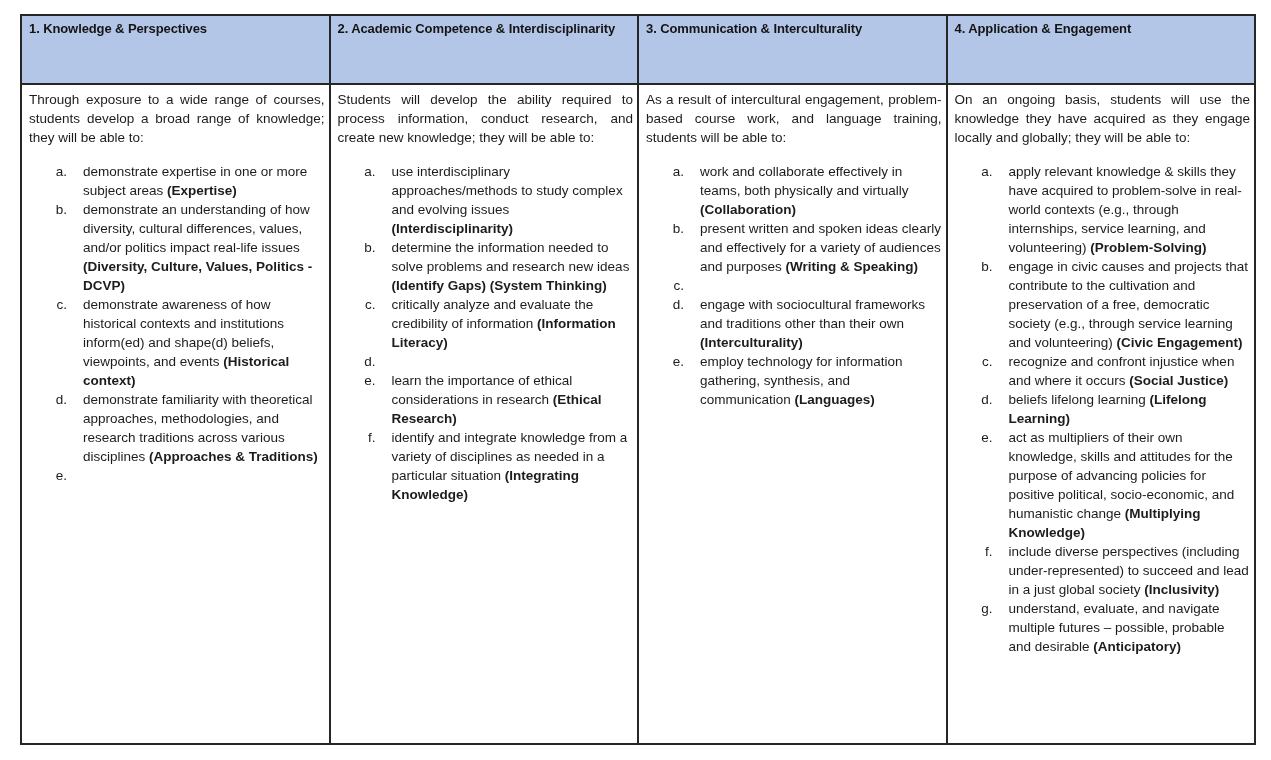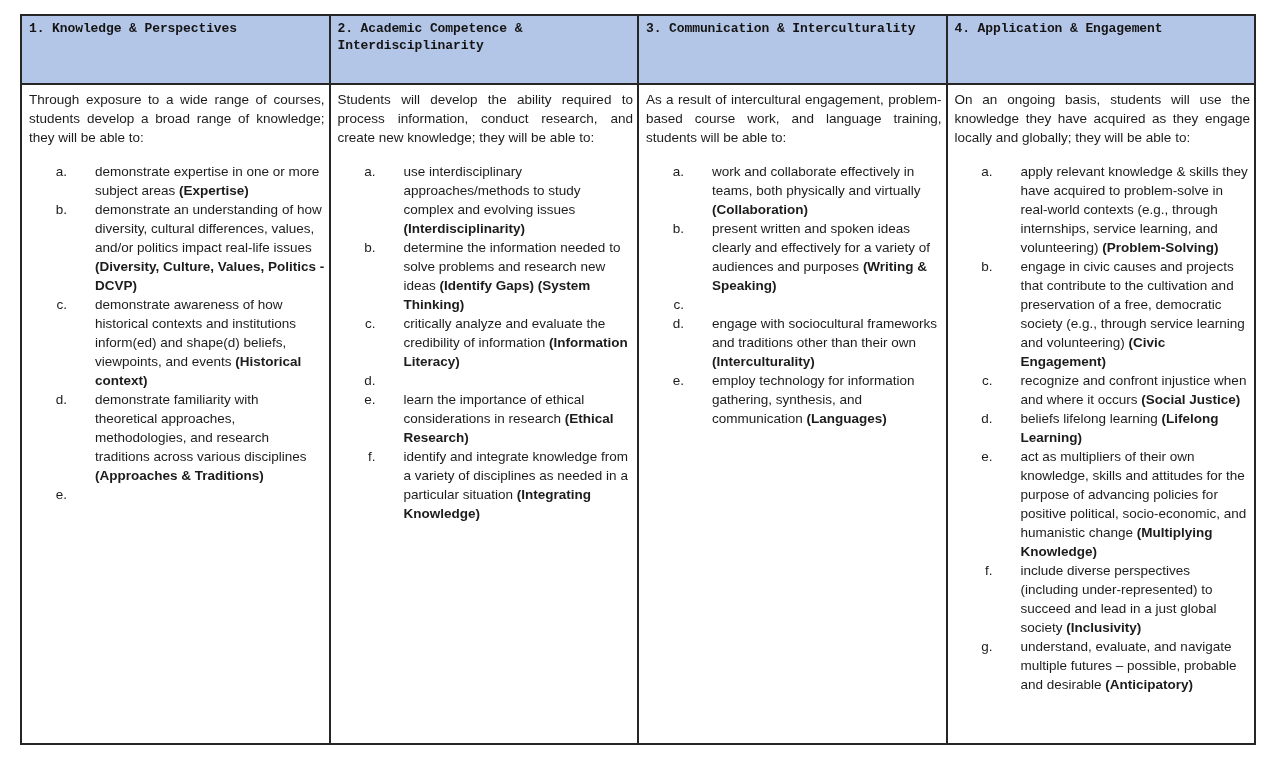--- a/index.html
+++ b/index.html
@@ -27,35 +27,34 @@
   .col:last-child { border-right:none; }
   .hdr {
     height:69px; flex:0 0 69px;
     background:var(--header-bg, #B4C6E7);
     border-bottom:2px solid var(--border-color, #262626);
     box-sizing:border-box;
     padding:4px 7px 0 7px;
     font-size:13px; font-weight:bold; letter-spacing:-0.1px;
     line-height:17px;
     color:#141414;
-    font-family:Liberation Mono, monospace;
   }
   .cellbody {
     flex:1 1 auto;
     padding:5px 4px 8px 7px;
     box-sizing:border-box;
     overflow:hidden;
     font-size:13.5px;
     line-height:19px;
   }
   .intro { margin:0; text-align:justify; }
   .list { margin-top:15px; }
   .li { display:flex; }
   .marker { flex:0 0 38px; text-align:right; }
-  .text { flex:1 1 auto; margin-left:28px; min-width:0; text-align:left; }
+  .text { flex:1 1 auto; margin-left:16px; min-width:0; text-align:left; }
   .text b { font-weight:bold; }
 </style>
 </head>
 <body>
 
 <div class="page">
   <div class="grid" id="grid">
   <div class="col">
     <div class="hdr">
       <span>1. Knowledge &amp; Perspectives</span>

